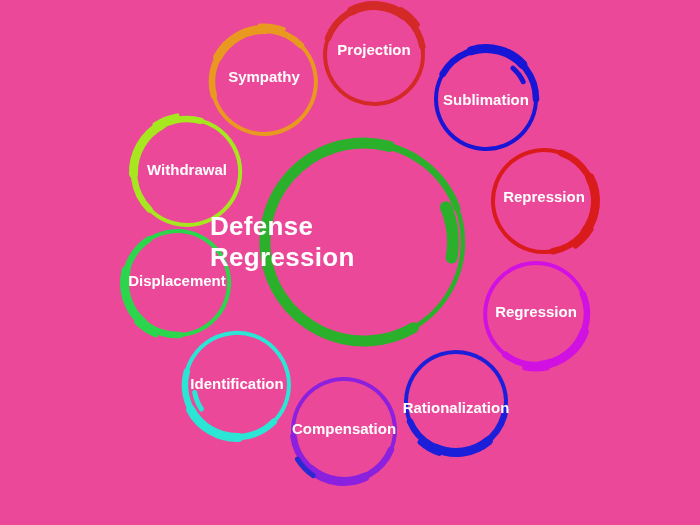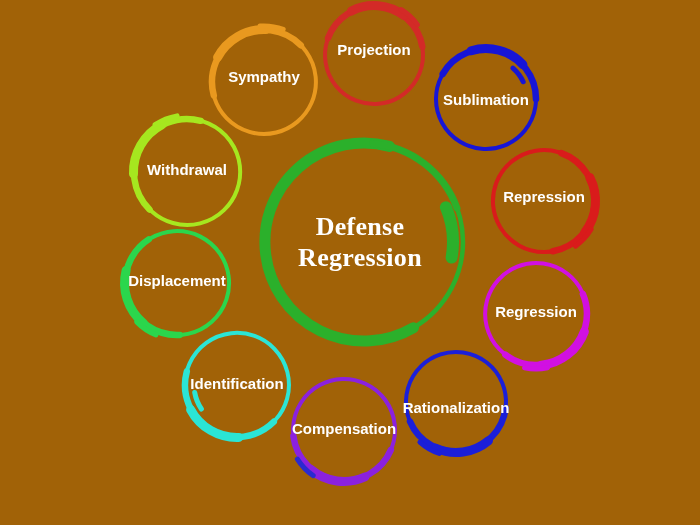--- a/index.html
+++ b/index.html
@@ -1,36 +1,35 @@
 <!DOCTYPE html>
 <html><head>
 <meta charset="utf-8">
 <style>
   html, body { margin: 0; padding: 0; background: #000; }
   .stage {
     position: relative;
     width: 700px;
     height: 525px;
-    background: #a16207;
+    background: #ec4899;
     overflow: hidden;
     font-family: "Liberation Sans", sans-serif;
   }
   .stage svg { position: absolute; left: 0; top: 0; }
   .center-label {
     position: absolute;
     left: 210px;
     top: 211px;
     width: 300px;
-    text-align: center;
+    text-align: left;
     color: #fff;
     font-size: 26px;
     font-weight: 700;
     line-height: 31px;
     letter-spacing: 0.3px;
-    font-family: Liberation Serif, serif;
   }
   .node-label-text {
     fill: #ffffff;
     font-family: "Liberation Sans", sans-serif;
     font-size: 15px;
     font-weight: 700;
     text-anchor: middle;
   }
 </style>
 </head>

